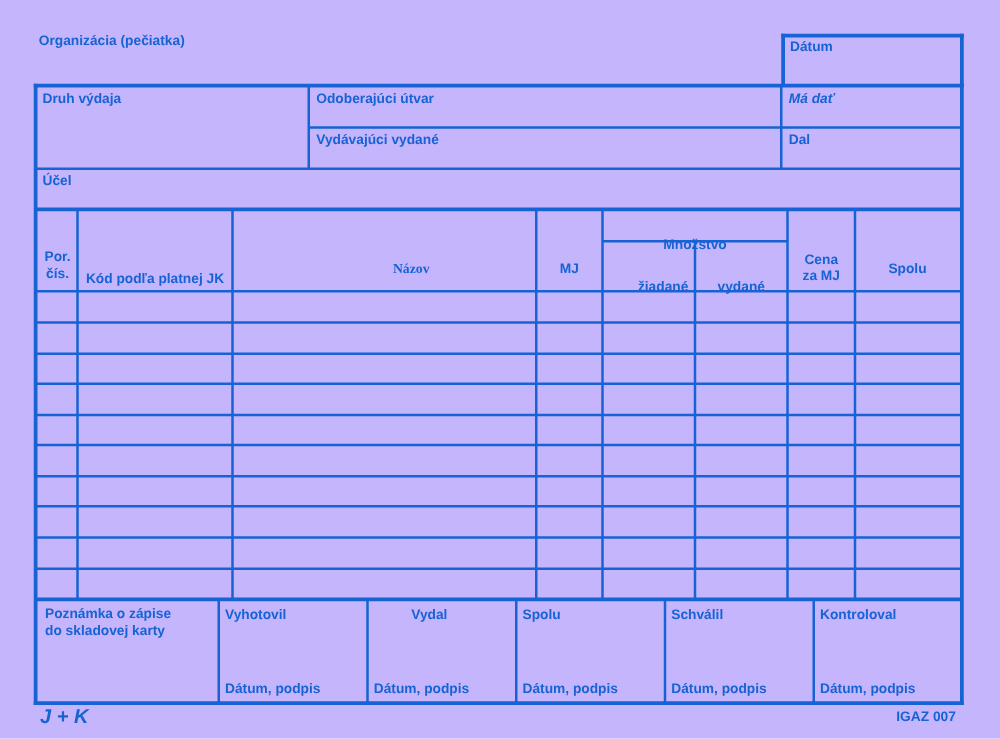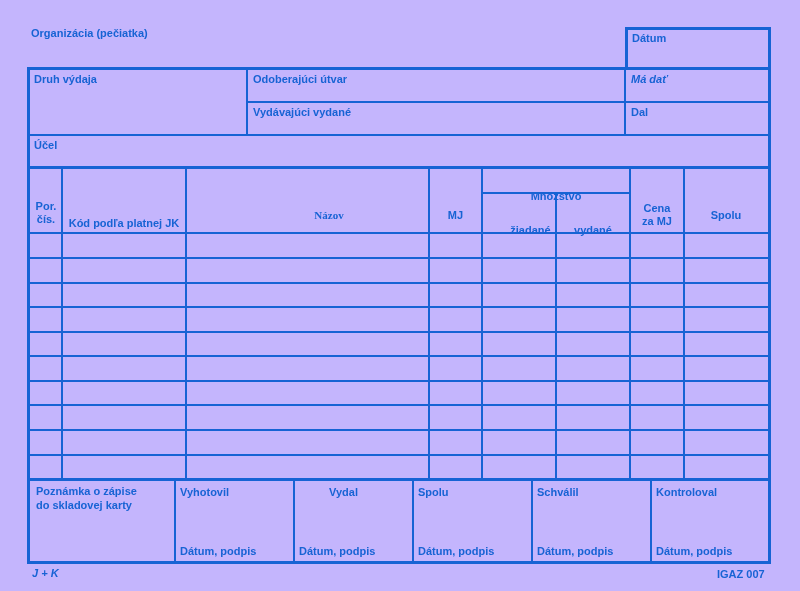--- a/index.html
+++ b/index.html
@@ -144,15 +144,15 @@
   <div class="lbl" style="left:418px; top:545px;">Dátum, podpis</div>
 
   <div class="cell" style="left:533px; top:481px; width:117px; height:80px;"></div>
   <div class="lbl" style="left:537px; top:486px;">Schválil</div>
   <div class="lbl" style="left:537px; top:545px;">Dátum, podpis</div>
 
   <div class="cell" style="left:652px; top:481px; width:116px; height:80px;"></div>
   <div class="lbl" style="left:656px; top:486px;">Kontroloval</div>
   <div class="lbl" style="left:656px; top:545px;">Dátum, podpis</div>
 
-  <div class="lbl small-it" style="left:32px; top:567px; font-size:11px;">J + K</div>
+  <div class="lbl small-it" style="left:32px; top:567px; font-size:16px;">J + K</div>
   <div class="lbl" style="left:717px; top:568px; font-size:11px;">IGAZ 007</div>
 </div>
 
 </body></html>

